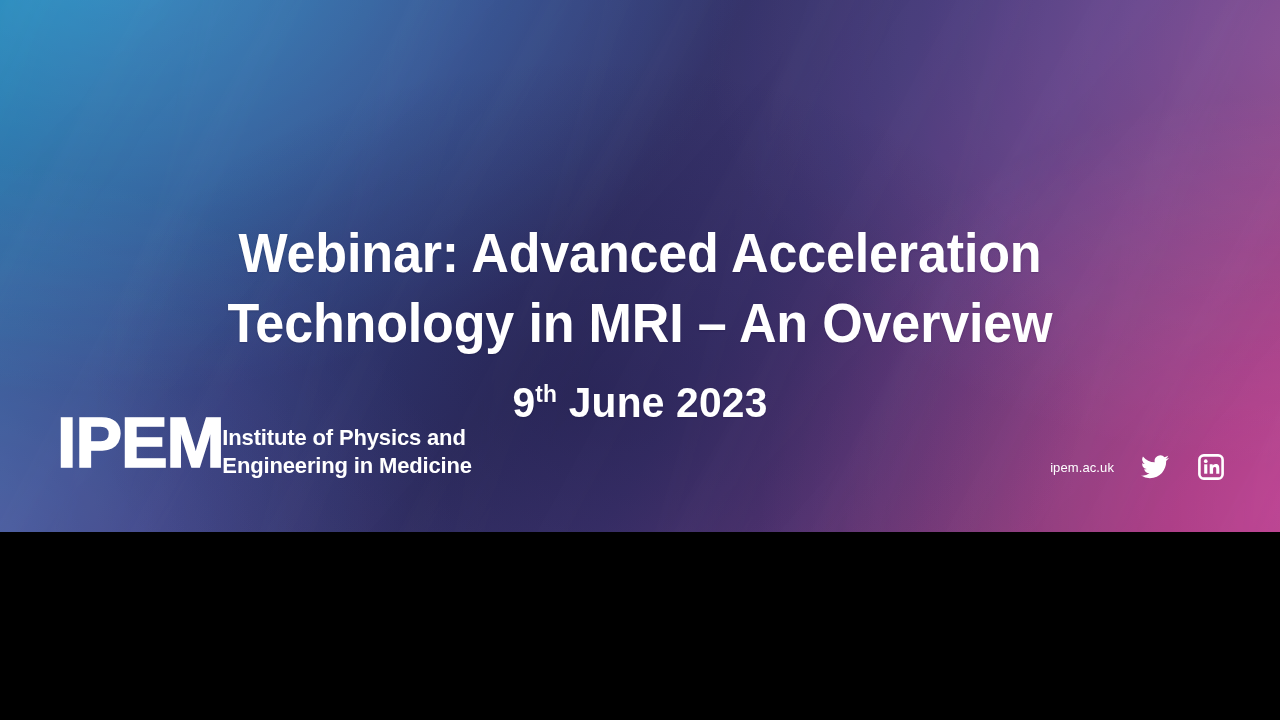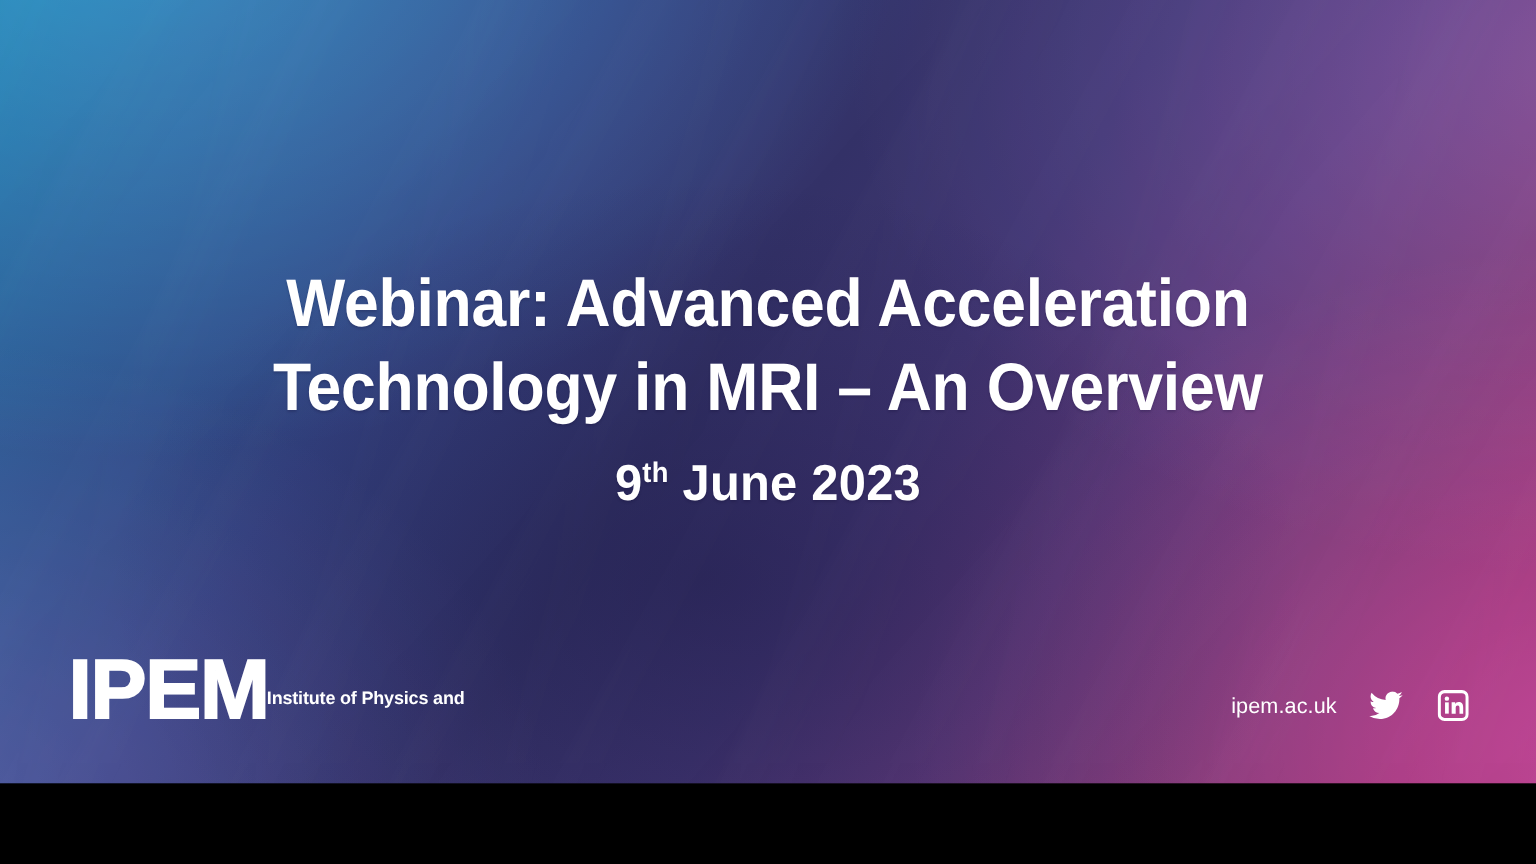--- a/index.html
+++ b/index.html
@@ -7,21 +7,21 @@
     padding: 0;
     background: #000;
   }
   body {
     font-family: "Liberation Sans", sans-serif;
   }
 
   #slide {
     position: relative;
     width: 1280px;
-    height: 653px;
+    height: 532px;
     overflow: hidden;
     
     background:
       linear-gradient(123deg,
         #1f6b9e 0%,
         #2b5b94 11%,
         #33407e 30%,
         #343268 46%,
         #3f3470 58%,
         #5a3878 70%,
@@ -141,42 +141,42 @@
     line-height: 0.82;
     letter-spacing: -1px;
     transform: scaleX(1.06) scaleY(1.06);
     transform-origin: left center;
     -webkit-text-stroke: 1.6px #ffffff;
   }
   .logo-tagline {
     color: #ffffff;
     font-family: "Liberation Sans", sans-serif;
     font-weight: 700;
-    font-size: 15px;
+    font-size: 22px;
     line-height: 1.28;
     letter-spacing: -0.15px;
     white-space: nowrap;
     padding-left: 4px;
     margin-top: 18px;
   }
 
   
   .footer-right {
     position: absolute;
     right: 54px;
     bottom: 50px;
     display: flex;
     align-items: center;
     gap: 26px;
     z-index: 6;
   }
   .site-url {
     color: #ffffff;
     font-family: "Liberation Sans", sans-serif;
-    font-size: 18px;
+    font-size: 13px;
     font-weight: 400;
     letter-spacing: 0.1px;
     line-height: 1;
   }
   .social-icon {
     display: inline-flex;
     align-items: center;
     justify-content: center;
     width: 30px;
     height: 30px;
@@ -196,20 +196,21 @@
 
   <div class="title-block">
     <h1 class="slide-title">Webinar: Advanced Acceleration Technology in MRI – An Overview</h1>
     <p class="slide-date"><span>9</span><sup>th</sup><span> June 2023</span></p>
   </div>
 
   <div class="logo">
     <div class="logo-mark">IPEM</div>
     <div class="logo-tagline">
       <div>Institute of Physics and</div>
+      <div>Engineering in Medicine</div>
     </div>
   </div>
 
   <div class="footer-right">
     <span class="site-url">ipem.ac.uk</span>
 
     <span class="social-icon">
       <svg width="28" height="24" viewBox="0 0 24 20" aria-hidden="true">
         <path fill="#ffffff" d="M24 2.37a9.6 9.6 0 0 1-2.83.79A4.96 4.96 0 0 0 23.34.37a9.85 9.85 0 0 1-3.13 1.21A4.92 4.92 0 0 0 11.8 6.03 13.96 13.96 0 0 1 1.67.9a4.96 4.96 0 0 0 1.52 6.6 4.86 4.86 0 0 1-2.23-.62v.06a4.94 4.94 0 0 0 3.95 4.85 4.9 4.9 0 0 1-2.22.08 4.93 4.93 0 0 0 4.6 3.44A9.89 9.89 0 0 1 0 17.36a13.92 13.92 0 0 0 7.55 2.23c9.06 0 14.01-7.58 14.01-14.15 0-.22 0-.43-.02-.64A10 10 0 0 0 24 2.37z"></path>
       </svg>

